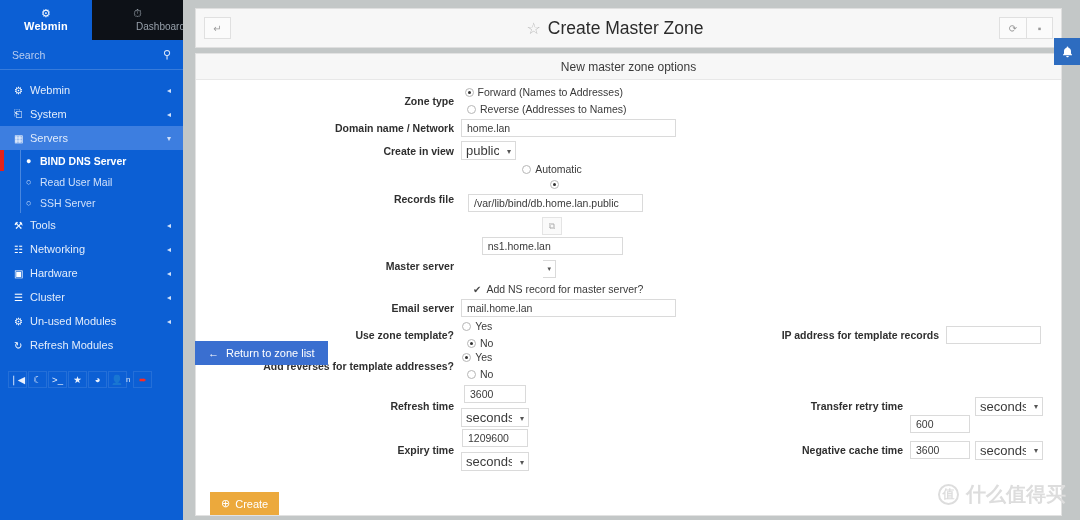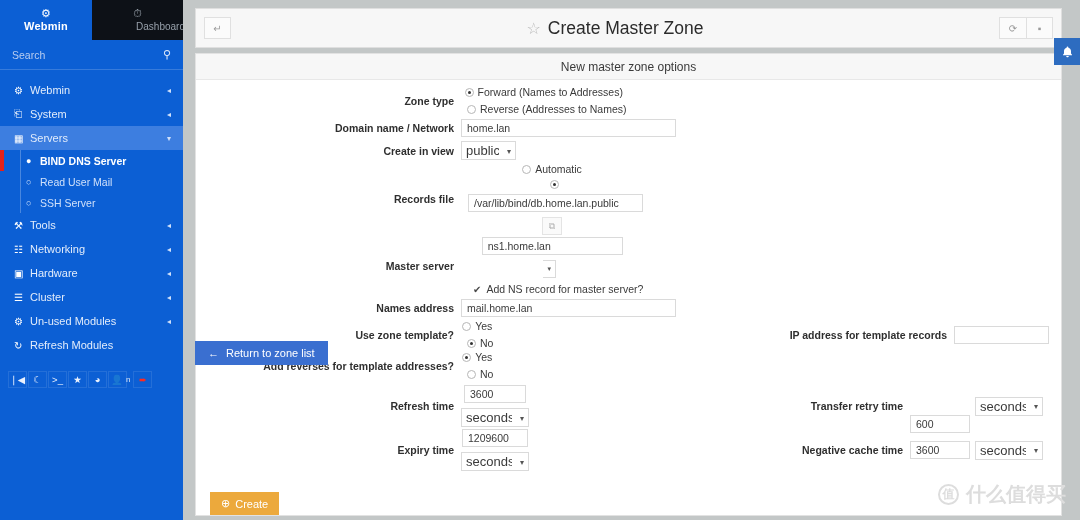--- a/index.html
+++ b/index.html
@@ -390,37 +390,37 @@
             <input class="txt" style="width: 141px;" value="ns1.home.lan">
             <span class="caret-btn">▾</span>
             <label class="chk-lbl" style="margin-left:12px">
               <span class="chk">✔</span>
               <span>Add NS record for master server?</span>
             </label>
           </div>
         </div>
 
         <div class="frow">
-          <div class="lbl lbl-w">Names address</div>
+          <div class="lbl lbl-w">Email server</div>
           <input class="txt" style="width: 215px;" value="mail.home.lan">
         </div>
 
         <div class="frow">
           <div class="lbl lbl-w">Use zone template?</div>
           <div class="fctl">
             <label class="radio-lbl">
               <span class="rdo"></span>
               <span>Yes</span>
             </label>
             <label class="radio-lbl" style="margin-left:6px">
               <span class="rdo on"></span>
               <span>No</span>
             </label>
           </div>
-          <div class="right-abs" style="right:12px;">
+          <div class="right-abs" style="right:20px;">
             <span class="lbl">IP address for template records</span>
             <input class="txt" style="width: 95px;" value="">
           </div>
         </div>
 
         <div class="frow">
           <div class="lbl lbl-w">Add reverses for template addresses?</div>
           <div class="fctl">
             <label class="radio-lbl">
               <span class="rdo on"></span>

